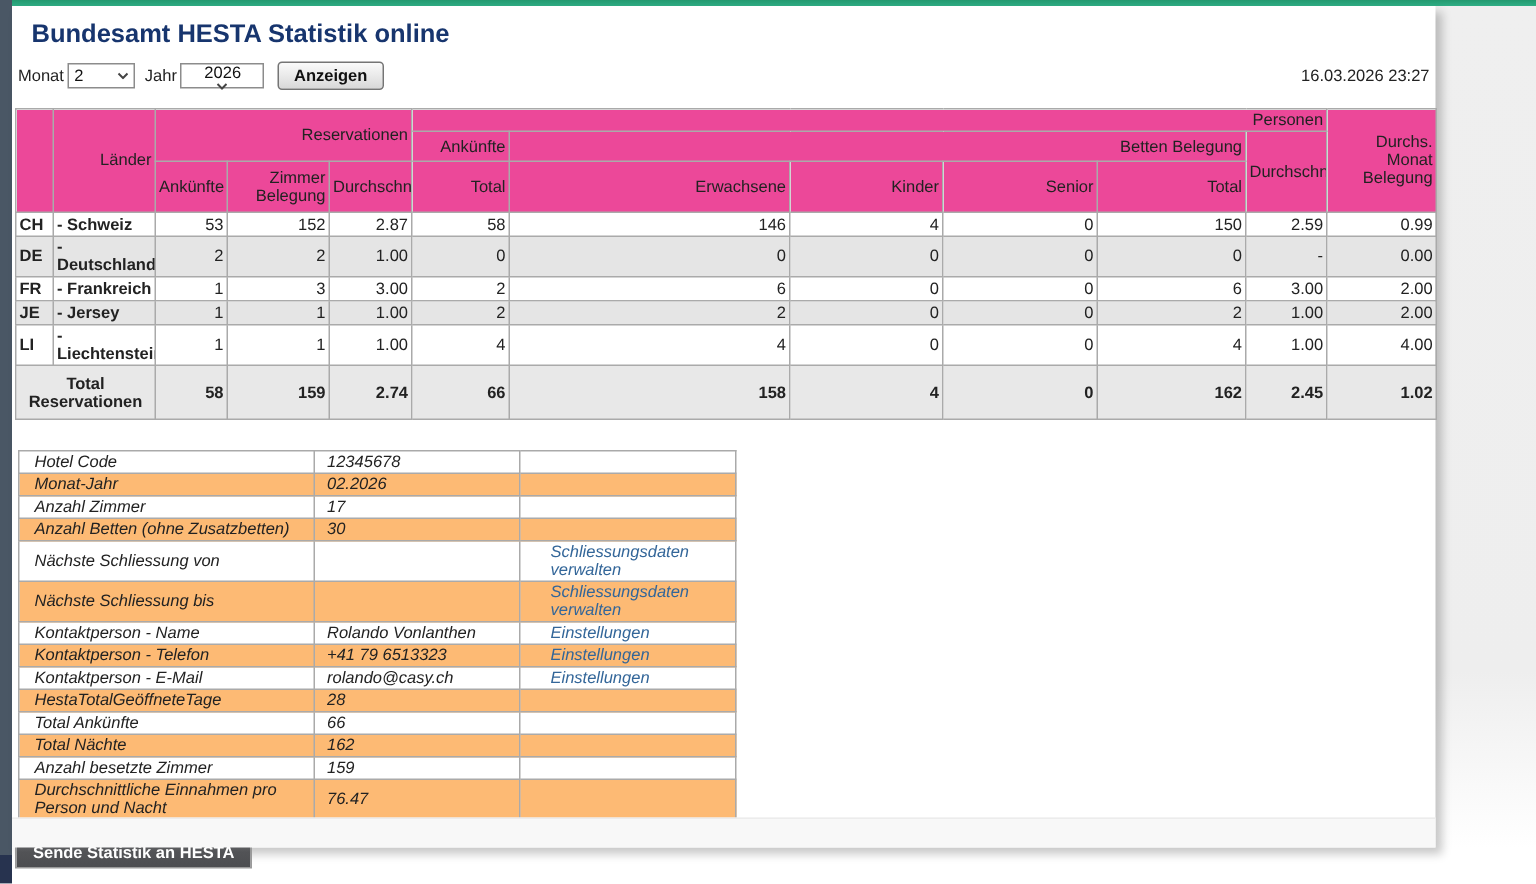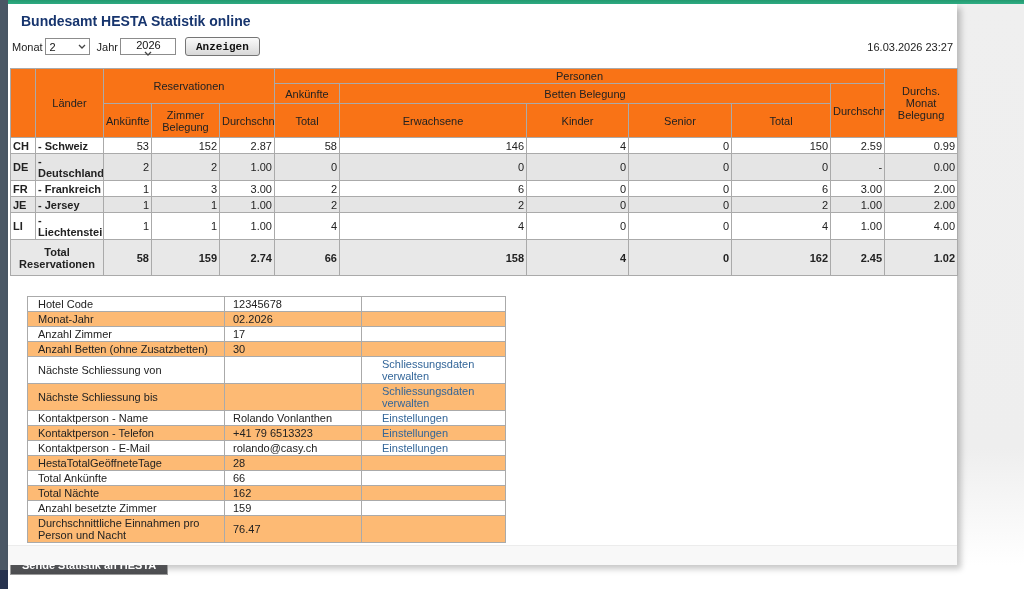--- a/index.html
+++ b/index.html
@@ -11,53 +11,53 @@
   }
   .green-bar { position: absolute; left: 8px; top: 0; right: 0; height: 4px;
     background: linear-gradient(180deg, #23996f 0%, #2fae85 100%); }
   .left-strip { position: absolute; left: 0; top: 0; width: 8px; height: 589px; background: #4a5765; }
   .left-strip .navy { position: absolute; left: 0; bottom: 0; width: 8px; height: 19px; background: #27334f; }
   .card { position: absolute; left: 8px; top: 4px; width: 949px; height: 561px;
     background: #ffffff; box-shadow: 4px 4px 6px rgba(0,0,0,0.22); }
   .card-footer { position: absolute; left: 0; right: 0; bottom: 0; height: 20px;
     background: #f8f8f8; border-top: 1px solid #ececec; }
 
-  .page-title { margin: 9px 0 0 13px; font-size: 14px; font-weight: bold; color: #17356e; }
+  .page-title { margin: 9px 0 0 13px; font-size: 17px; font-weight: bold; color: #17356e; }
 
   .controls { display: flex; align-items: center; margin: 8px 2px 0 4px; height: 19px; }
   .ctl-label { font-size: 11px; color: #222; margin-right: 2px; }
   .fake-select { display: inline-flex; align-items: center; justify-content: space-between;
     border: 1px solid #8c8c8c; background: #ffffff; height: 17px; padding: 0 3px 0 4px;
     font-size: 11px; color: #111; cursor: default; }
   .fake-select.monat { width: 45px; margin-right: 7px; }
   .fake-select.jahr  { width: 56px; margin-right: 9px; flex-direction: column; }
   .fake-select svg { flex: 0 0 auto; }
   .btn-light { border: 1px solid #757575; border-radius: 3px;
     background: linear-gradient(180deg, #fafafa 0%, #e8e8e8 55%, #d8d8d8 100%);
     font-size: 11px; font-weight: bold; color: #111; height: 19px; padding: 0 10px;
-    font-family: Liberation Mono, monospace; }
+    font-family: Liberation Sans, sans-serif; }
   .timestamp { margin-left: auto; margin-right: 2px; font-size: 11px; color: #222; }
 
   table { border-collapse: collapse; table-layout: fixed; font-size: 11px; color: #222; }
   .stats { width: 947px; margin: 12px 0 0 2px; border: 1px solid #7e7e7e; }
   .stats th, .stats td { border: 1px solid #aaaaaa; overflow: hidden; }
-  .stats th { font-weight: normal; text-align: center; padding: 1px 2px; background: #f97316; }
+  .stats th { font-weight: normal; text-align: right; padding: 1px 2px; background: #ec4899; }
   .hr1 th { height: 14px; }
   .hr2 th { height: 20px; }
   .hr3 th { height: 34px; }
   .stats td { height: 16px; padding: 1px 2px; }
   .stats td.num { text-align: right; white-space: nowrap; }
   .stats td.code { font-weight: bold; padding-left: 2px; }
   .stats td.name { font-weight: bold; padding-left: 2px; }
   .stats tr.alt { background: #e5e5e5; }
   .clip { white-space: nowrap; }
   .stats tfoot td { font-weight: bold; background: #e8e8e8; height: 36px; }
   .total-label { text-align: center; }
 
-  .details { width: 478px; margin: 20px 0 0 19px; border: 1px solid #7e7e7e; }
+  .details { width: 478px; margin: 20px 0 0 4px; border: 1px solid #7e7e7e; font-style: italic; }
   .details td { border: 1px solid #aaaaaa; padding: 1px 4px; height: 14px; vertical-align: middle; }
   .details td.lbl { padding-left: 10px; }
   .details td.val { padding-left: 8px; }
   .details td.lnk { padding-left: 20px; }
   .details tr.alt { background: #fdba74; }
   a.link { color: #336699; text-decoration: none; cursor: pointer; }
 
   .btn-dark { display: inline-block; margin: 12px 0 0 2px; border: 1px solid #9a9a9a;
     background: linear-gradient(180deg, #6d6e70 0%, #525356 45%, #4c4d50 100%);
     color: #ffffff; font-weight: bold; font-size: 11px; padding: 3px 11px;

